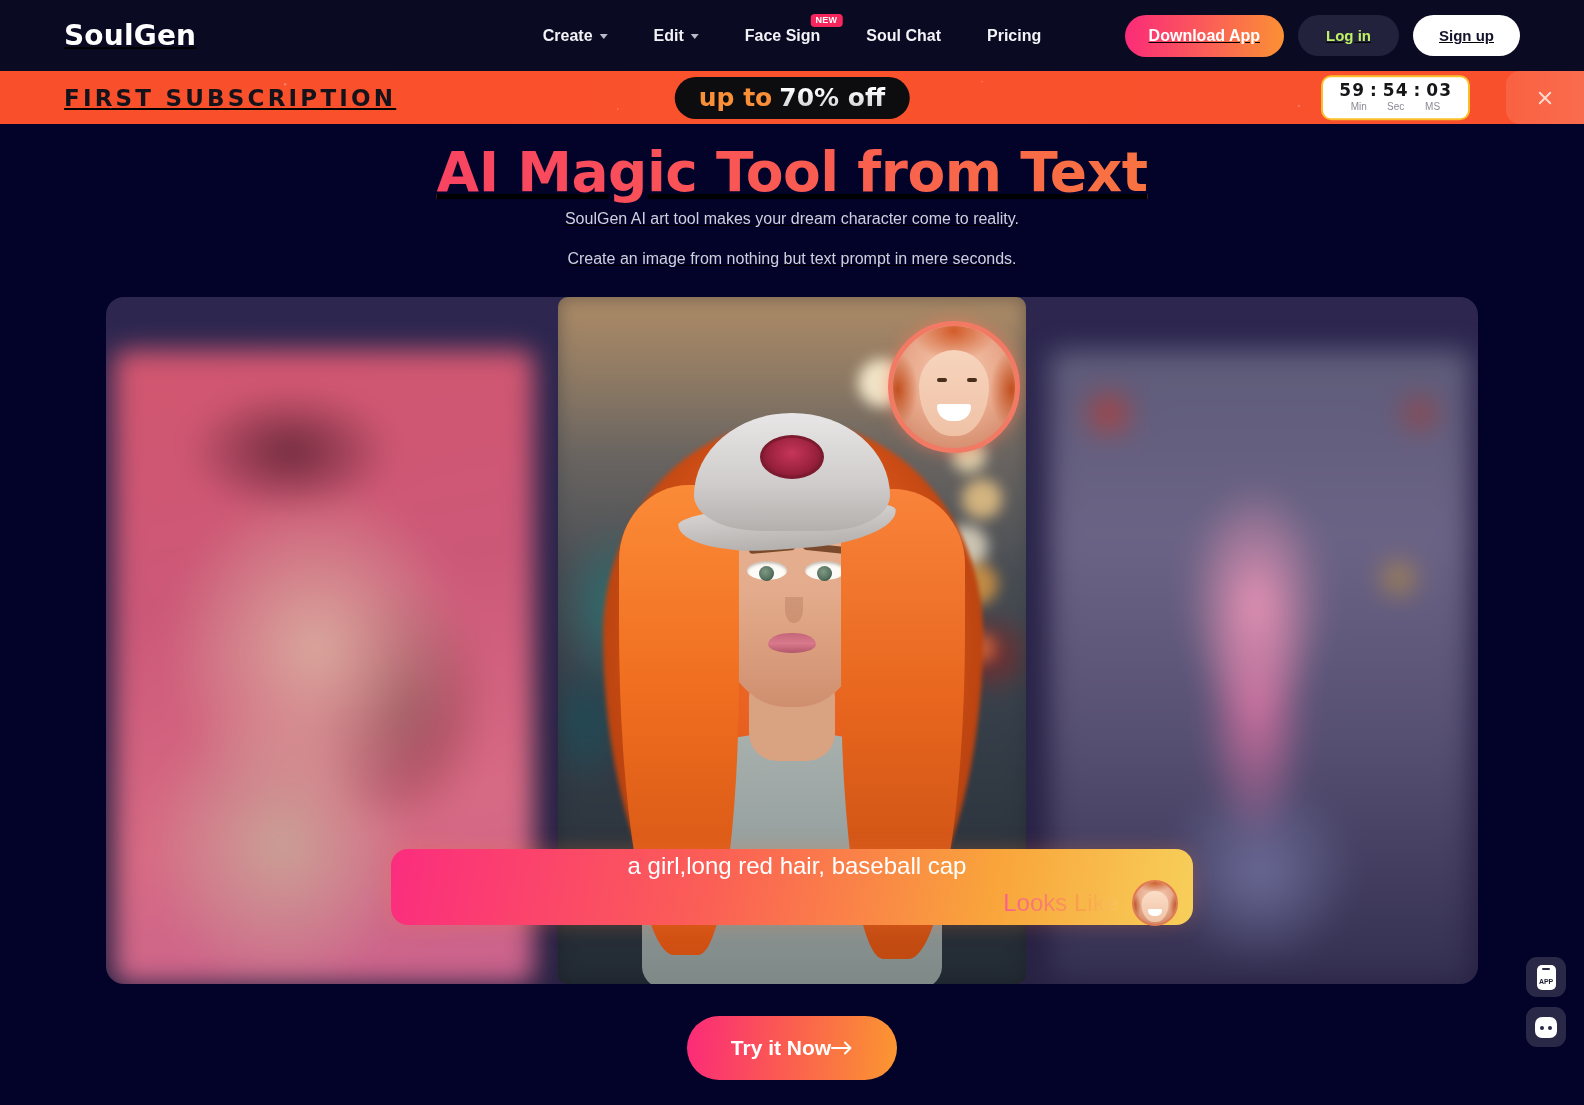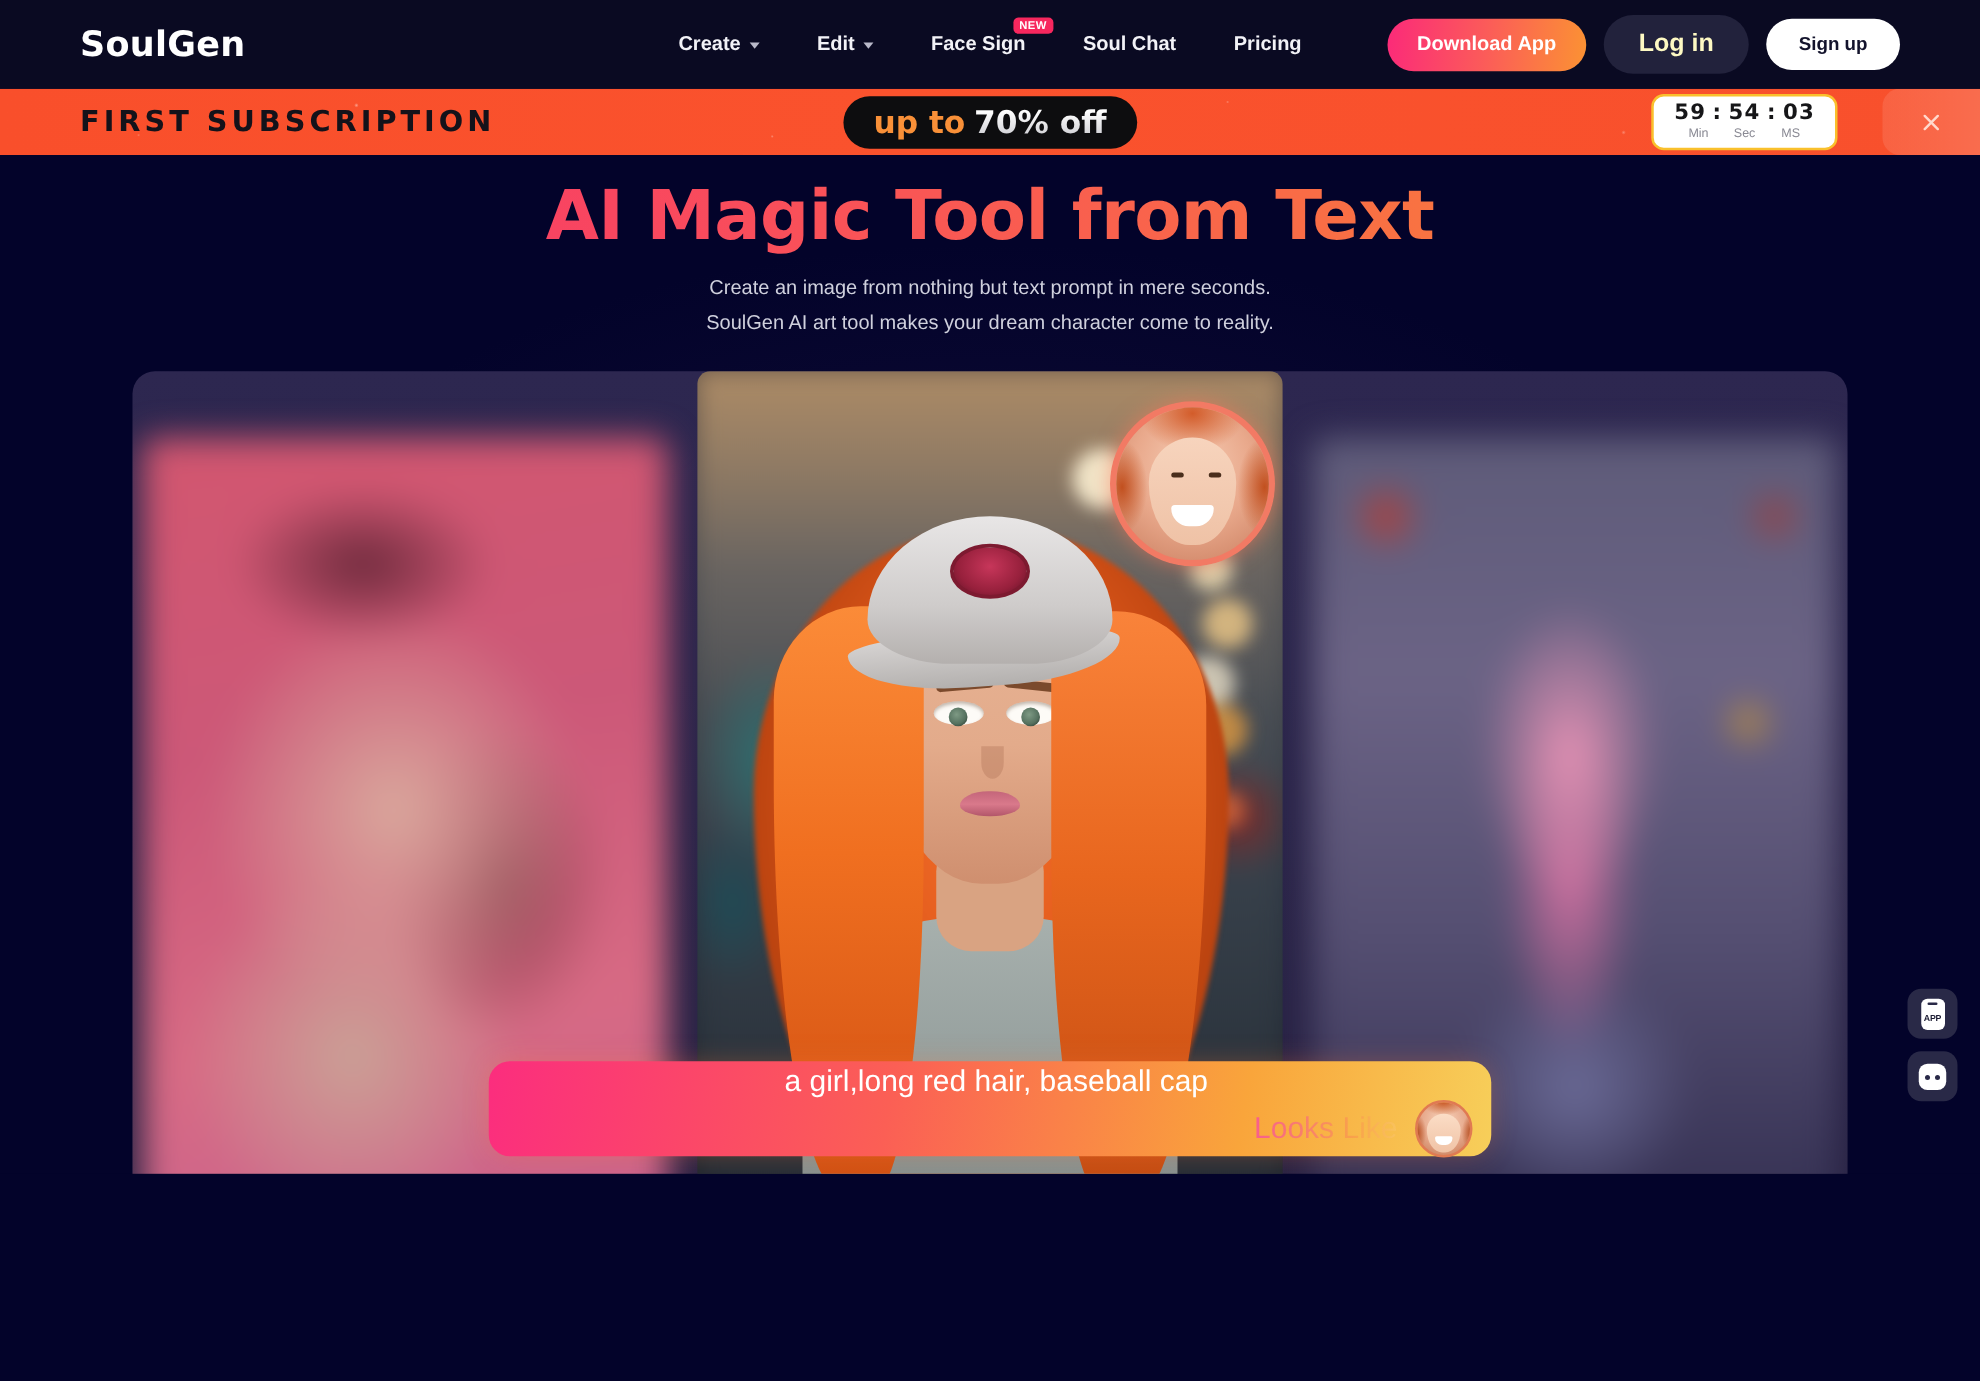--- a/index.html
+++ b/index.html
@@ -10,25 +10,26 @@
     height: 1105px;
     overflow: hidden;
     background: #03032a;
     font-family: "Liberation Sans", sans-serif;
     -webkit-font-smoothing: antialiased;
   }
 
   .page {
     position: relative;
     width: 1584px;
-    height: 939px;
+    height: 1105px;
     background:
       radial-gradient(ellipse 900px 500px at 50% 58%, rgba(40,30,80,0.40) 0%, rgba(3,3,42,0) 70%),
       #03032a;
     overflow: hidden;
+    text-decoration: underline;
   }
 
   
   .navbar {
     position: relative;
     height: 71px;
     background: #0a0a22;
     display: flex;
     align-items: center;
     padding: 0 64px;
@@ -95,22 +96,22 @@
     font-size: 16px;
     font-weight: 700;
     border: none;
     border-radius: 24px;
     padding: 12px 24px;
     cursor: pointer;
     white-space: nowrap;
   }
   .btn-login {
     background: #22223c;
-    color: #fef9c3;
-    font-size: 20px;
+    color: #bef264;
+    font-size: 15px;
     font-weight: 700;
     border: none;
     border-radius: 24px;
     padding: 12px 28px;
     cursor: pointer;
   }
   .btn-signup {
     background: #ffffff;
     color: #13132c;
     font-size: 15px;
@@ -653,22 +654,22 @@
 
     <button class="promo-close">
       <svg viewBox="0 0 24 24">
         <path d="M5 5 L19 19 M19 5 L5 19" stroke="#ffd9cd" stroke-width="2.6" stroke-linecap="round" fill="none"></path>
       </svg>
     </button>
   </div>
 
   <div class="hero">
     <h1 class="hero-title">AI Magic Tool from Text</h1>
+    <p class="hero-sub" style="margin-top:0">SoulGen AI art tool makes your dream character come to reality.</p>
     <p class="hero-sub">Create an image from nothing but text prompt in mere seconds.</p>
-    <p class="hero-sub" style="margin-top:0">SoulGen AI art tool makes your dream character come to reality.</p>
   </div>
 
   <div class="showcase">
     <div class="cards">
 
       <div class="card card-left"></div>
       <div class="card card-right"></div>
 
       <div class="card card-center">
         <div class="bg-city"></div>

